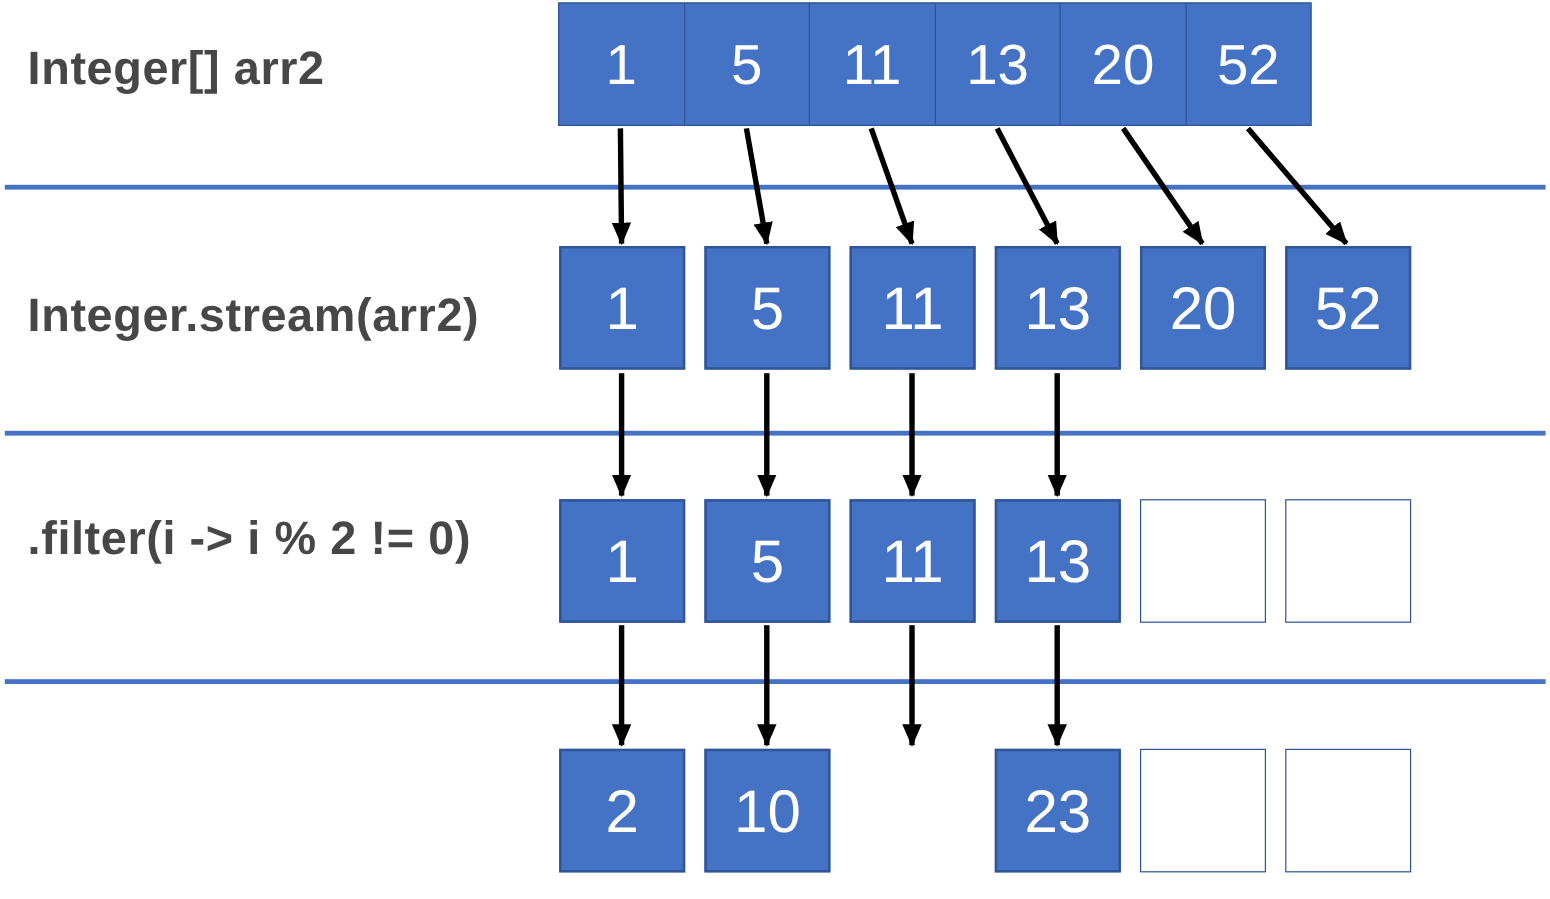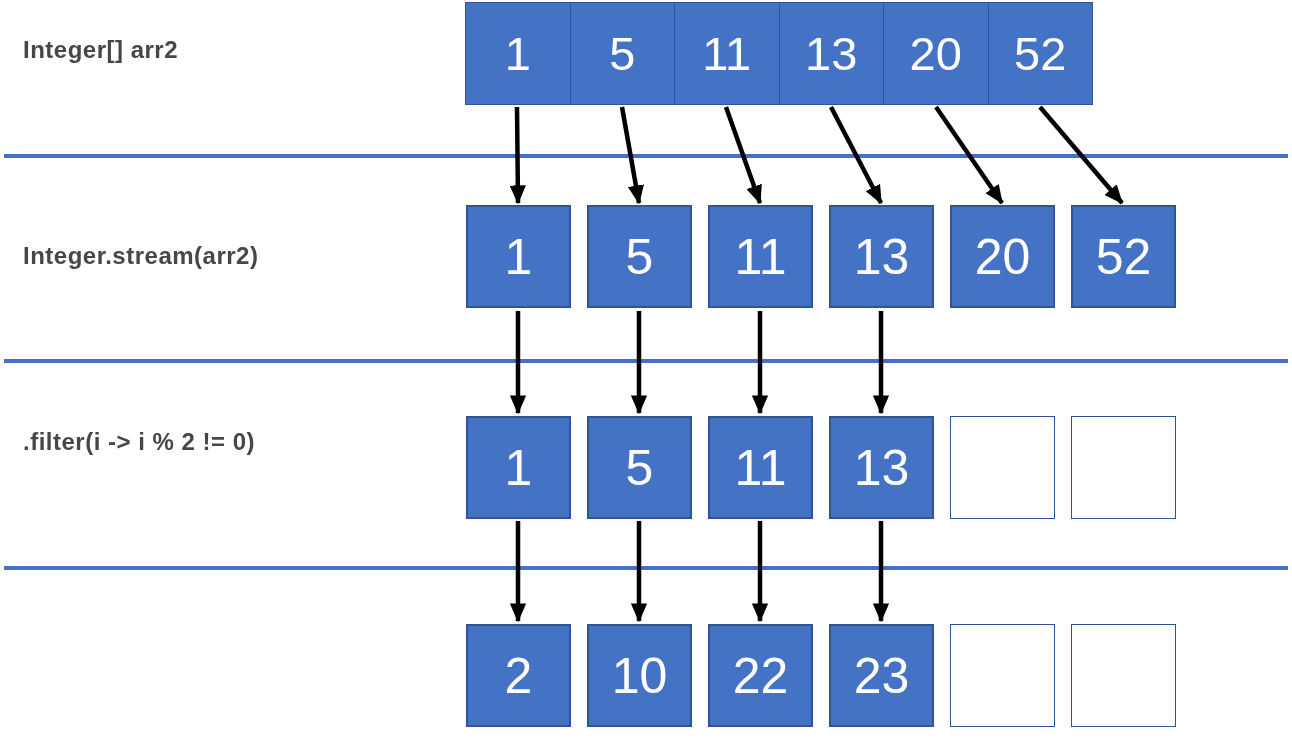--- a/index.html
+++ b/index.html
@@ -7,21 +7,21 @@
     position:relative;
     width:1292px;height:749px;
     background:#ffffff;
     font-family:"Liberation Sans",sans-serif;
     overflow:hidden;
   }
   .row-label{
     position:absolute;
     left:23px;
     font-weight:700;
-    font-size:24px;
+    font-size:39px;
     letter-spacing:0.5px;
     color:#474747;
     white-space:nowrap;
   }
   
   .array-strip{
     position:absolute;
     left:465px;top:2px;
     width:628px;height:103px;
     display:flex;
@@ -100,21 +100,20 @@
 
   <div class="box filled r3 c0">1</div>
   <div class="box filled r3 c1">5</div>
   <div class="box filled r3 c2">11</div>
   <div class="box filled r3 c3">13</div>
   <div class="box empty  r3 c4"></div>
   <div class="box empty  r3 c5"></div>
 
   <div class="box filled r4 c0">2</div>
   <div class="box filled r4 c1">10</div>
-  <div class="box filled r4 c2">22</div>
   <div class="box filled r4 c3">23</div>
   <div class="box empty  r4 c4"></div>
   <div class="box empty  r4 c5"></div>
 
   <svg class="arrows" viewBox="0 0 1292 749" xmlns="http://www.w3.org/2000/svg">
     <defs>
       <marker id="ah" markerWidth="4.2" markerHeight="3.6" refX="3.9" refY="1.8" orient="auto" markerUnits="strokeWidth">
         <path d="M0,0 L4.2,1.8 L0,3.6 Z" fill="#000000"></path>
       </marker>
     </defs>

